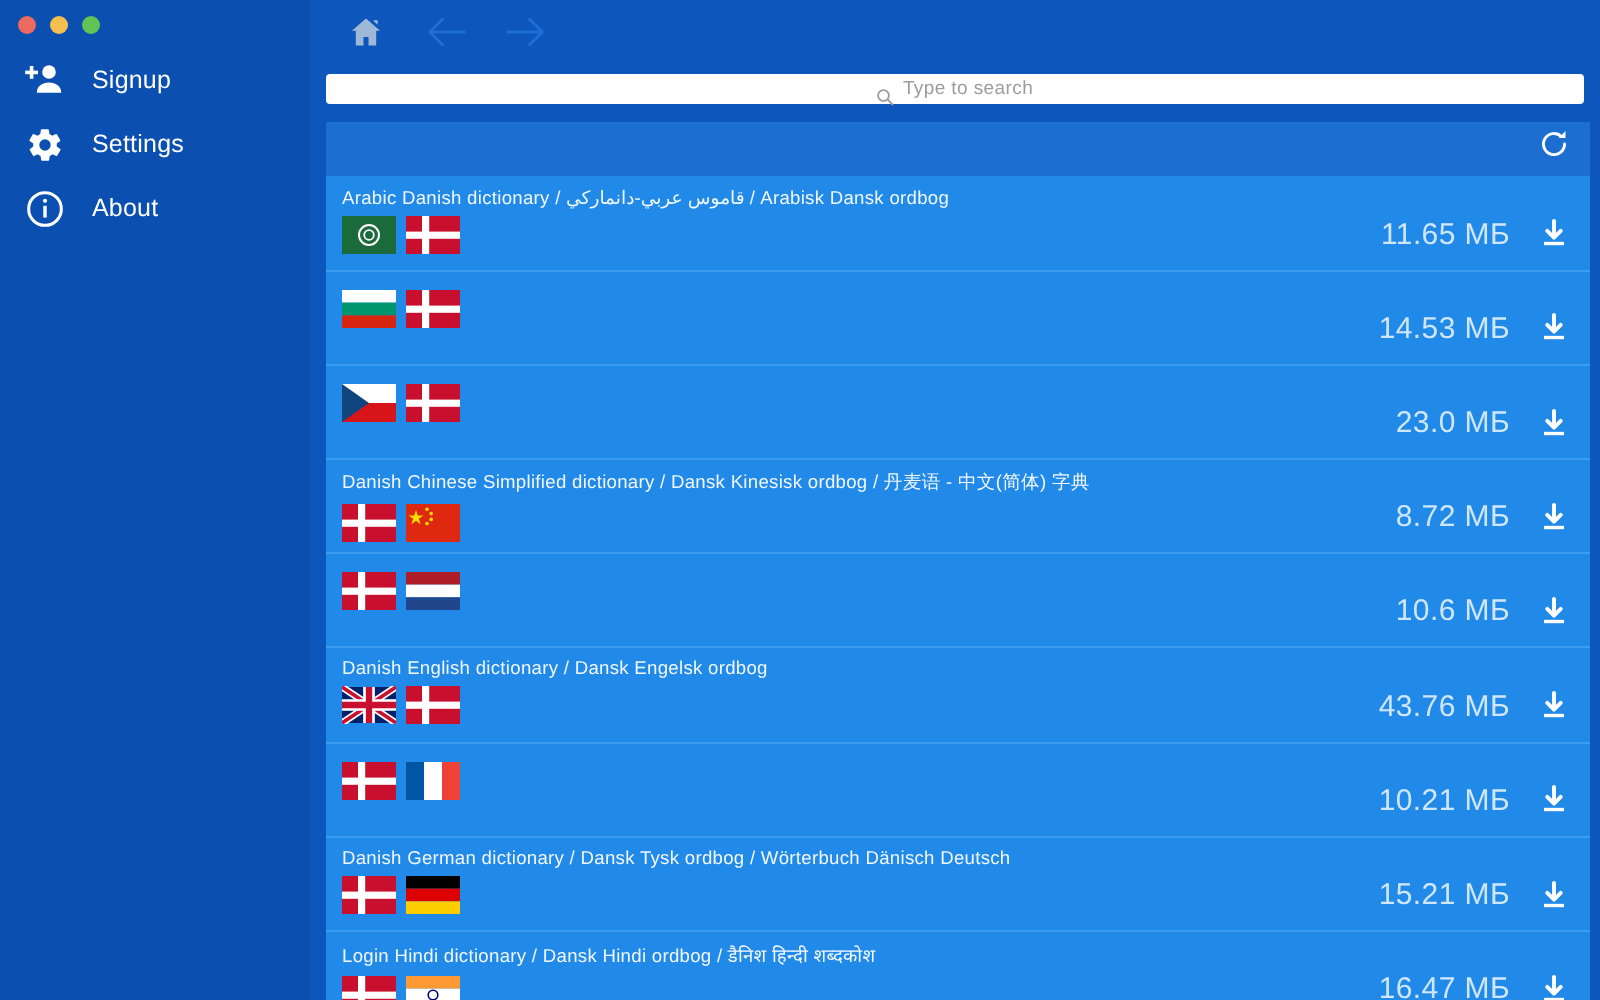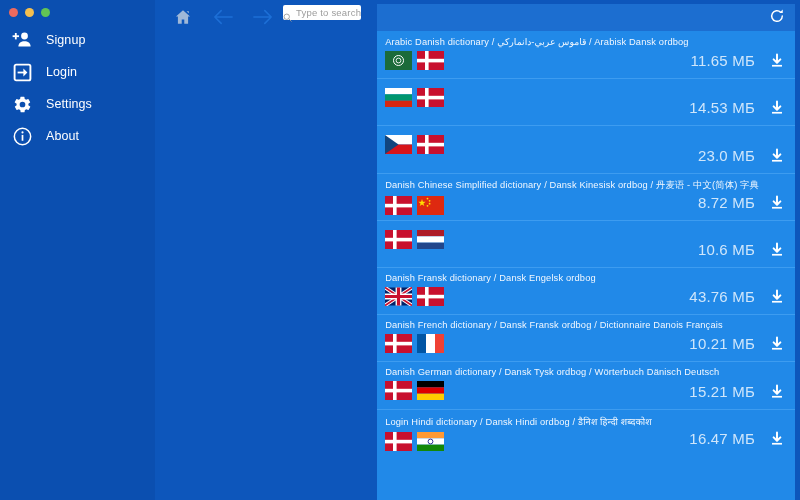--- a/index.html
+++ b/index.html
@@ -25,21 +25,21 @@
   .nav { margin-top:6px; }
   .nav-item {
     display:flex; align-items:center; height:32px;
     padding-left:12px; gap:14px; cursor:pointer;
   }
   .nav-icon { width:20px; height:20px; display:flex; align-items:center; justify-content:center; flex:0 0 20px; }
   .nav-icon svg { display:block; }
   .nav-label { color:#ffffff; font-size:12.5px; letter-spacing:.1px; }
 
   
-  .right { flex:1 1 auto; display:flex; height:500px; background:#0d56bb; }
+  .right { flex:1 1 auto; display:flex; flex-direction:column; height:500px; background:#0d56bb; }
 
   .toolbar { height:33px; display:flex; align-items:center; gap:16px; padding:4px 0 0 16px; }
   .tb-btn { width:24px; height:24px; display:flex; align-items:center; justify-content:center; cursor:pointer; }
 
   .searchwrap { height:25px; padding:0 8px; display:flex; align-items:center; }
   .searchbar {
     flex:1 1 auto; height:15px; background:#ffffff; border-radius:2px;
     display:flex; align-items:center; justify-content:center; gap:4px;
     position:relative;
   }
@@ -98,30 +98,20 @@
           <svg width="20" height="18" viewBox="0 0 20 18">
             <circle cx="12.5" cy="5" r="3.4" fill="#fff"></circle>
             <path d="M6.4 15.4c0-3.3 2.8-5.1 6.1-5.1s6.1 1.8 6.1 5.1z" fill="#fff"></path>
             <rect x="0.6" y="4.3" width="6.4" height="1.8" fill="#fff"></rect>
             <rect x="2.9" y="2" width="1.8" height="6.4" fill="#fff"></rect>
           </svg>
         </span>
         <span class="nav-label">Signup</span>
       </div>
 
-      <div class="nav-item">
-        <span class="nav-icon">
-          <svg width="19" height="19" viewBox="0 0 19 19">
-            <rect x="1.6" y="1.6" width="15.8" height="15.8" rx="1.6" fill="none" stroke="#fff" stroke-width="1.9"></rect>
-            <rect x="4.6" y="8.6" width="8.4" height="1.8" fill="#fff"></rect>
-            <path d="M10.4 5.6l4 3.9-4 3.9z" fill="#fff"></path>
-          </svg>
-        </span>
-        <span class="nav-label">Login</span>
-      </div>
 
       <div class="nav-item">
         <span class="nav-icon">
           <svg width="19" height="19" viewBox="0 0 24 24">
             <path fill="#fff" d="M19.4 13a7.6 7.6 0 000-2l2.1-1.6a.5.5 0 00.1-.6l-2-3.5a.5.5 0 00-.6-.2l-2.5 1a7.3 7.3 0 00-1.7-1l-.4-2.6a.5.5 0 00-.5-.4h-4a.5.5 0 00-.5.4l-.4 2.6a7.3 7.3 0 00-1.7 1l-2.5-1a.5.5 0 00-.6.2l-2 3.5a.5.5 0 00.1.6L4.6 11a7.6 7.6 0 000 2l-2.1 1.6a.5.5 0 00-.1.6l2 3.5a.5.5 0 00.6.2l2.5-1a7.3 7.3 0 001.7 1l.4 2.6a.5.5 0 00.5.4h4a.5.5 0 00.5-.4l.4-2.6a7.3 7.3 0 001.7-1l2.5 1a.5.5 0 00.6-.2l2-3.5a.5.5 0 00-.1-.6zM12 15.6A3.6 3.6 0 1115.6 12 3.6 3.6 0 0112 15.6z"></path>
           </svg>
         </span>
         <span class="nav-label">Settings</span>
       </div>
 
@@ -331,21 +321,21 @@
             <span>
               <svg width="16" height="16" viewBox="0 0 18 18">
                   <path d="M9 1.6v8.2M5.2 7.2L9 11l3.8-3.8" fill="none" stroke="#fff" stroke-width="2.2" stroke-linecap="round" stroke-linejoin="round"></path>
                   <rect x="3.4" y="13.4" width="11.2" height="1.9" fill="#fff"></rect>
                 </svg>
             </span>
           </div>
         </div>
 
         <div class="row">
-          <div class="row-title">Danish Fransk dictionary / Dansk Engelsk ordbog</div>
+          <div class="row-title">Danish English dictionary / Dansk Engelsk ordbog</div>
           <div class="flags">
             <span class="flag">
               <svg width="27" height="19" viewBox="0 0 60 40">
                   <rect width="60" height="40" fill="#012169"></rect>
                   <path d="M0 0l60 40M60 0L0 40" stroke="#fff" stroke-width="8"></path>
                   <path d="M0 0l60 40M60 0L0 40" stroke="#C8102E" stroke-width="4"></path>
                   <path d="M30 0v40M0 20h60" stroke="#fff" stroke-width="13"></path>
                   <path d="M30 0v40M0 20h60" stroke="#C8102E" stroke-width="7"></path>
                 </svg>
             </span>
@@ -362,21 +352,20 @@
             <span>
               <svg width="16" height="16" viewBox="0 0 18 18">
                   <path d="M9 1.6v8.2M5.2 7.2L9 11l3.8-3.8" fill="none" stroke="#fff" stroke-width="2.2" stroke-linecap="round" stroke-linejoin="round"></path>
                   <rect x="3.4" y="13.4" width="11.2" height="1.9" fill="#fff"></rect>
                 </svg>
             </span>
           </div>
         </div>
 
         <div class="row">
-          <div class="row-title">Danish French dictionary / Dansk Fransk ordbog / Dictionnaire Danois Français</div>
           <div class="flags">
             <span class="flag">
               <svg width="27" height="19" viewBox="0 0 27 19">
                   <rect width="27" height="19" fill="#c8102e"></rect>
                   <rect x="8" y="0" width="3.6" height="19" fill="#fff"></rect>
                   <rect x="0" y="7.8" width="27" height="3.6" fill="#fff"></rect>
                 </svg>
             </span>
             <span class="flag">
               <svg width="27" height="19" viewBox="0 0 27 19">

